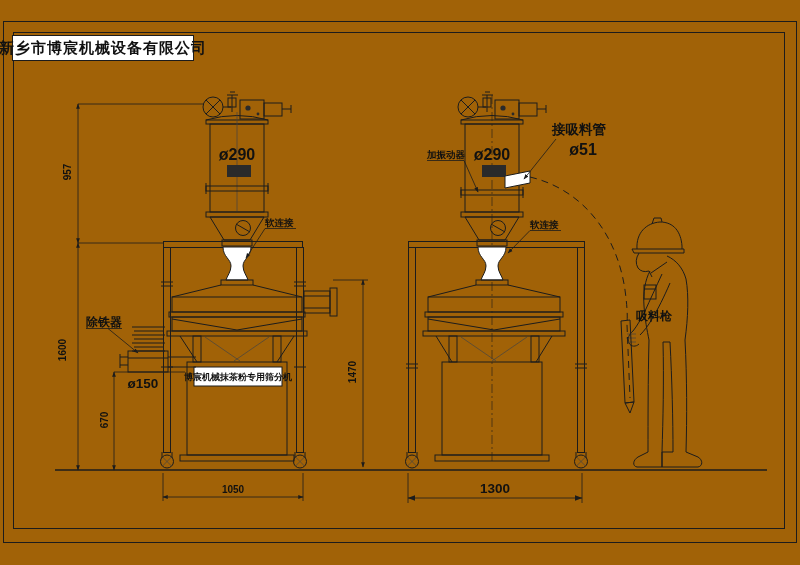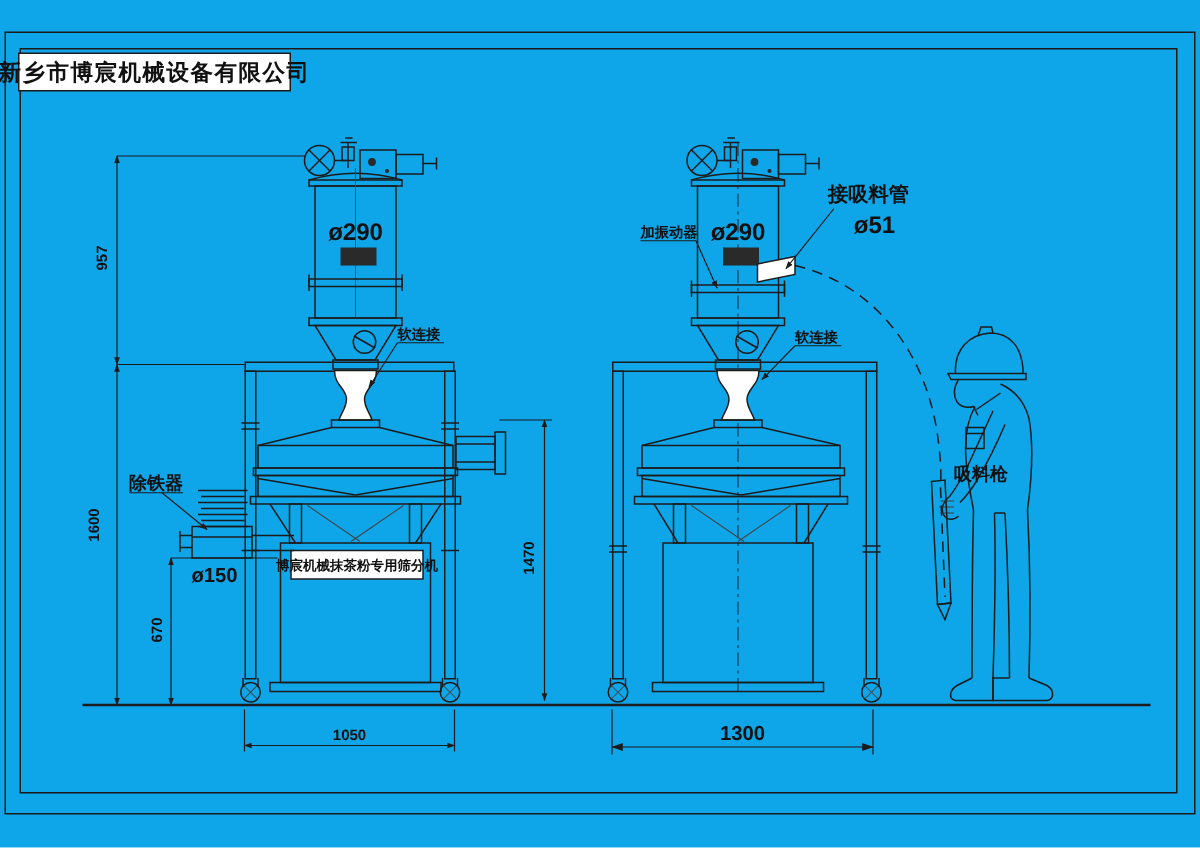--- a/index.html
+++ b/index.html
@@ -1,16 +1,16 @@
 <!DOCTYPE html>
 <html><head>
 <meta charset="utf-8">
 <style>
   html,body{margin:0;padding:0;background:#ffffff;}
-  .page{position:relative;width:800px;height:565px;background:#0ea5e9;overflow:hidden;
+  .page{position:relative;width:800px;height:565px;background:#a16207;overflow:hidden;
         font-family:"Liberation Sans","DejaVu Sans",sans-serif;}
   svg{position:absolute;left:0;top:0;}
   .ln{stroke:#1c1c1c;stroke-width:1;fill:none;}
   .lnthick{stroke:#1c1c1c;stroke-width:1.6;fill:none;}
   .lnthin{stroke:#444;stroke-width:0.7;fill:none;}
   .lnwhite{stroke:#1c1c1c;stroke-width:1;fill:#ffffff;}
   .dash{stroke-dasharray:7 5;}
   .dashdot{stroke-dasharray:9 3 2 3;stroke-width:0.6;}
   .dimln{stroke:#1c1c1c;stroke-width:0.8;fill:none;}
   .darkfill{fill:#2a2a2a;stroke:none;}

